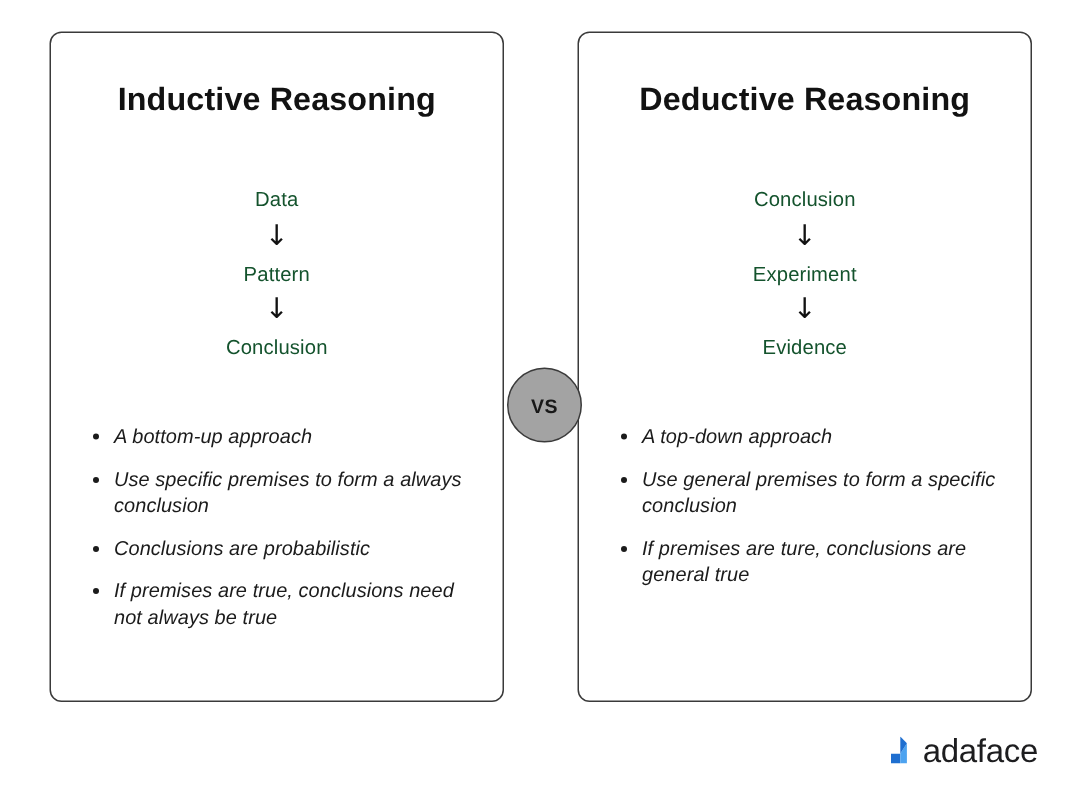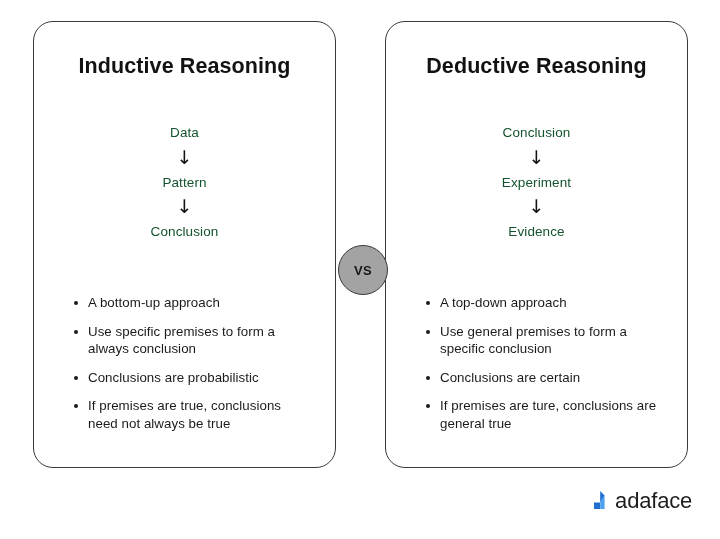--- a/index.html
+++ b/index.html
@@ -23,21 +23,21 @@
   }
 
   
   .card {
     position: absolute;
     top: 21px;
     height: 447px;
     box-sizing: border-box;
     background: #ffffff;
     border: 1.4px solid #3a3a3a;
-    border-radius: 20px;
+    border-radius: 8px;
   }
   .card-left  { left: 33px;  width: 303px; }
   .card-right { left: 385px; width: 303px; }
 
   .card-title {
     position: absolute;
     left: 0;
     right: 0;
     top: 32px;
     text-align: center;
@@ -71,23 +71,24 @@
     margin: 8px 0 9px;
     font-family: "DejaVu Sans", sans-serif;
   }
 
   
   .bullets {
     position: absolute;
     left: 28px;
     right: 18px;
     top: 260px;
-    margin: 12px;
+    margin: 0;
     padding: 0;
     list-style: none;
+    font-style: italic;
   }
   .bullet {
     position: relative;
     padding-left: 14px;
     font-size: 13.3px;
     line-height: 17.5px;
     color: #1b1b1b;
     margin-bottom: 11px;
     letter-spacing: 0.05px;
   }
@@ -175,21 +176,20 @@
       <div class="flow-step">Conclusion</div>
       <div class="flow-arrow">↓</div>
       <div class="flow-step">Experiment</div>
       <div class="flow-arrow">↓</div>
       <div class="flow-step">Evidence</div>
     </div>
 
     <ul class="bullets">
       <li class="bullet">A top-down approach</li>
       <li class="bullet">Use general premises to form a specific conclusion</li>
-      <li class="bullet">Conclusions are certain</li>
       <li class="bullet">If premises are ture, conclusions are general true</li>
     </ul>
   </div>
 
   <div class="vs-badge">
     <span>VS</span>
   </div>
 
   <div class="logo">
     <svg class="logo-mark" width="17" height="18" viewBox="0 0 17 18">

